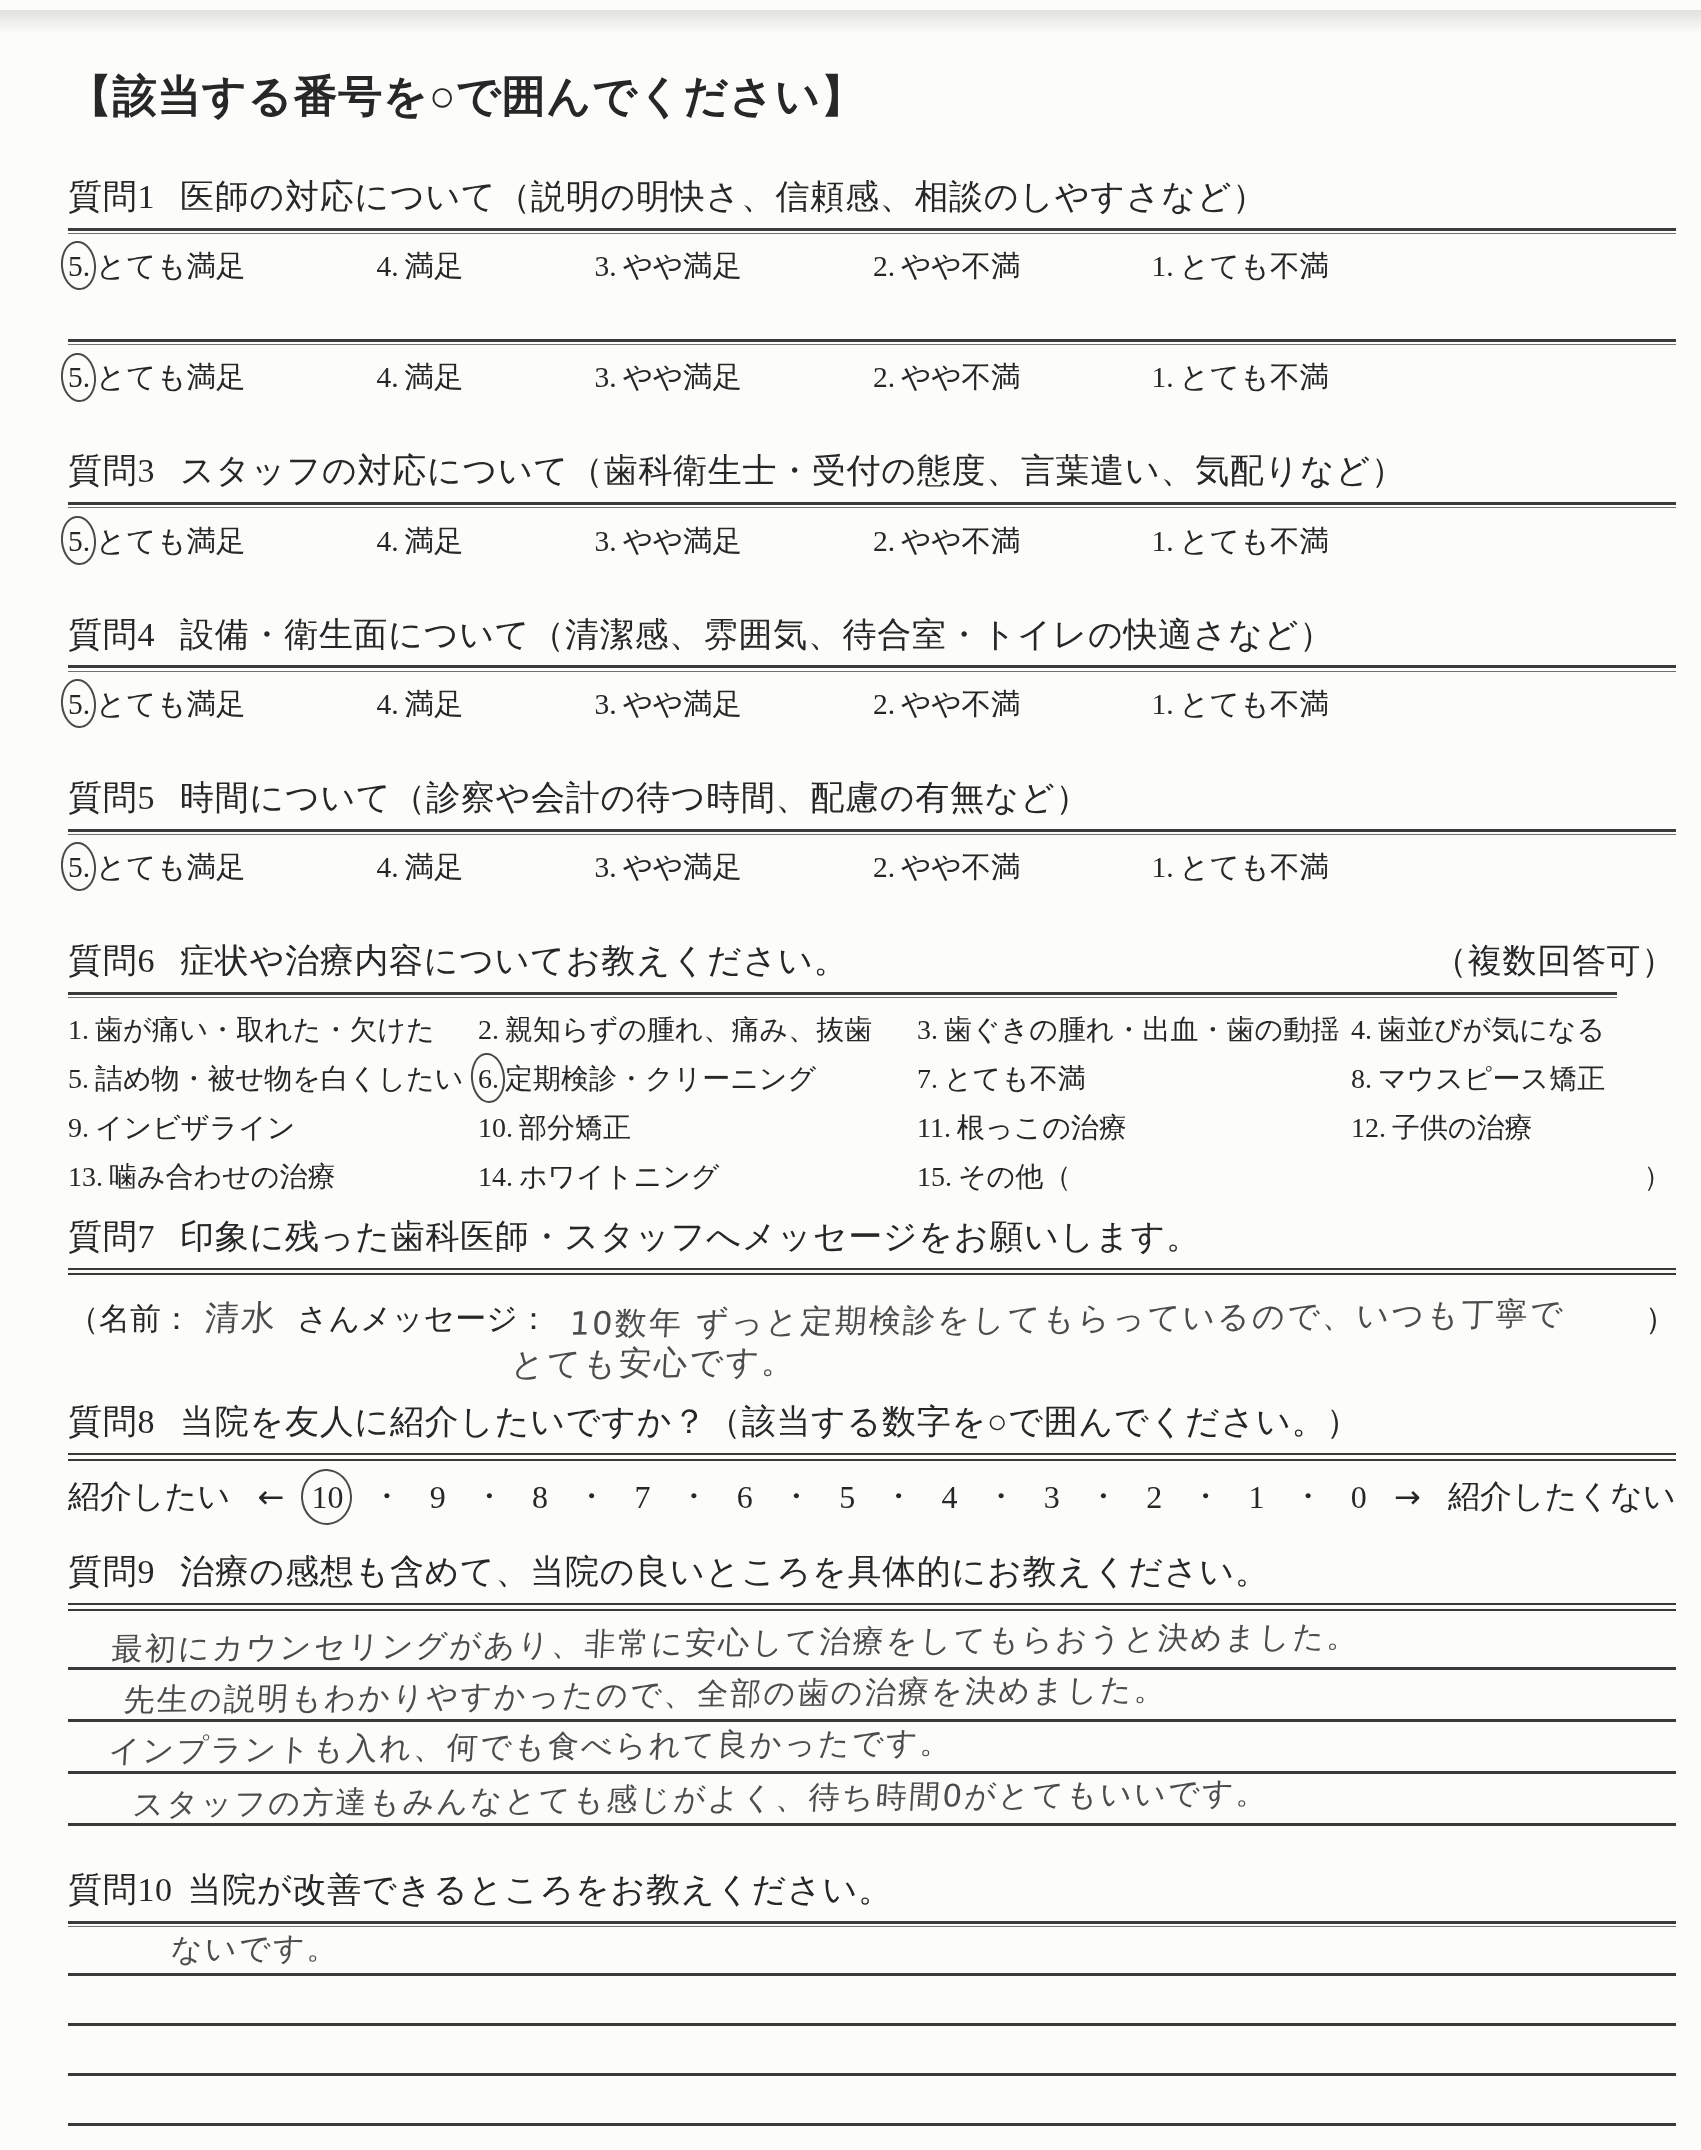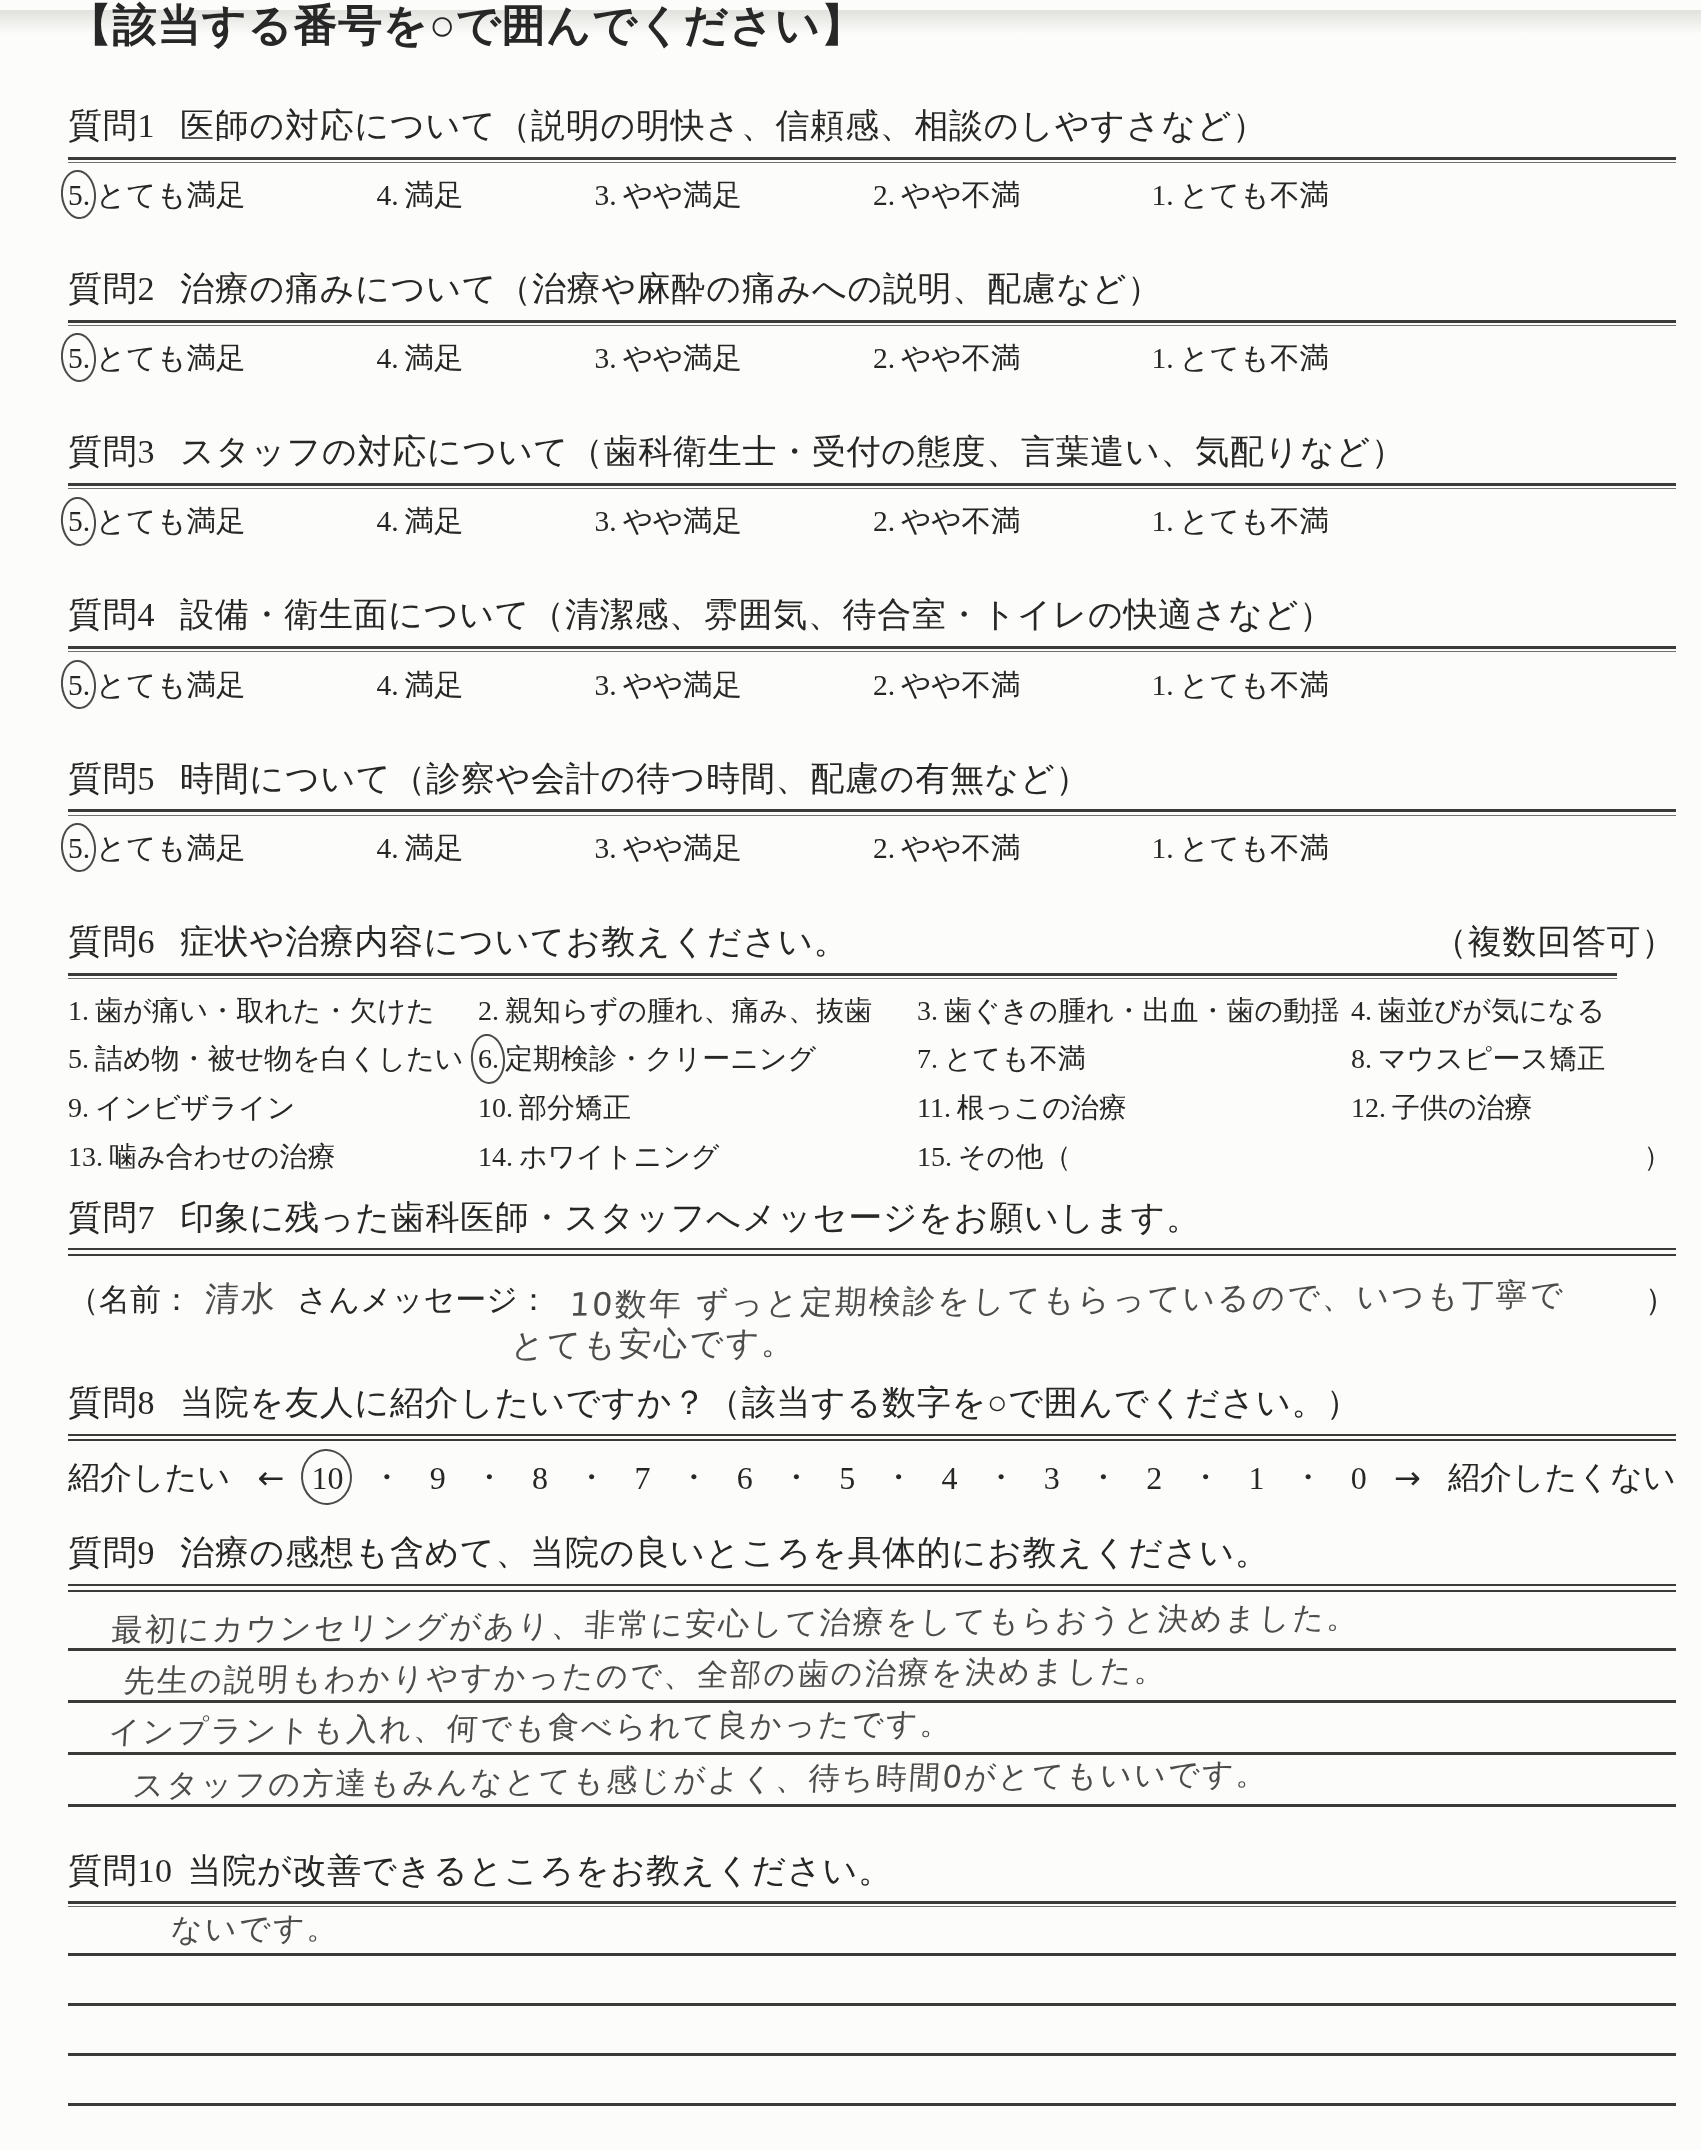--- a/index.html
+++ b/index.html
@@ -8,21 +8,21 @@
     background:#fcfcfa;color:#272727;overflow:hidden;
     font-family:"Liberation Serif","DejaVu Serif",serif;
   }
   .scan-top{
     position:absolute;top:10.3px;left:0;width:100%;height:23.6px;
     background:linear-gradient(180deg,#dcdcd9 0%,#ecece9 50%,#fcfcfa 100%);
     opacity:.85;
   }
   .content{position:absolute;left:68px;top:0;width:1608px;}
 
-  .title{margin:0;font-size:44px;font-weight:700;letter-spacing:0.7px;line-height:1.2;}
+  .title{margin:0;padding-top:71px;font-size:44px;font-weight:700;letter-spacing:0.7px;line-height:1.2;}
 
   .q{margin-top:52px;}
   .q-head{display:flex;align-items:baseline;font-size:34px;font-weight:400;letter-spacing:0.7px;line-height:1.26;}
   .q-no{margin-right:25px;white-space:nowrap;}
   .q-title{white-space:nowrap;}
   .spacer{flex:1;}
   .q-note{white-space:nowrap;}
 
   .rule{margin-top:8.9px;height:2.2px;border-top:3px solid #3b3b3b;border-bottom:1.5px solid #707070;}
   .rule2{margin-top:8.9px;height:3.7px;border-top:2.2px solid #3a3a3a;border-bottom:2.2px solid #3a3a3a;}
@@ -83,24 +83,20 @@
       <div class="opts">
         <span class="opt"><span class="num circ">5.</span><span>とても満足</span></span>
         <span class="opt"><span class="num">4.</span><span>満足</span></span>
         <span class="opt"><span class="num">3.</span><span>やや満足</span></span>
         <span class="opt"><span class="num">2.</span><span>やや不満</span></span>
         <span class="opt"><span class="num">1.</span><span>とても不満</span></span>
       </div>
     </section>
 
     <section class="q">
-      <div class="q-head">
-        <span class="q-no">質問2</span>
-        <span class="q-title">治療の痛みについて（治療や麻酔の痛みへの説明、配慮など）</span>
-      </div>
       <div class="rule"></div>
       <div class="opts">
         <span class="opt"><span class="num circ">5.</span><span>とても満足</span></span>
         <span class="opt"><span class="num">4.</span><span>満足</span></span>
         <span class="opt"><span class="num">3.</span><span>やや満足</span></span>
         <span class="opt"><span class="num">2.</span><span>やや不満</span></span>
         <span class="opt"><span class="num">1.</span><span>とても不満</span></span>
       </div>
     </section>
 

